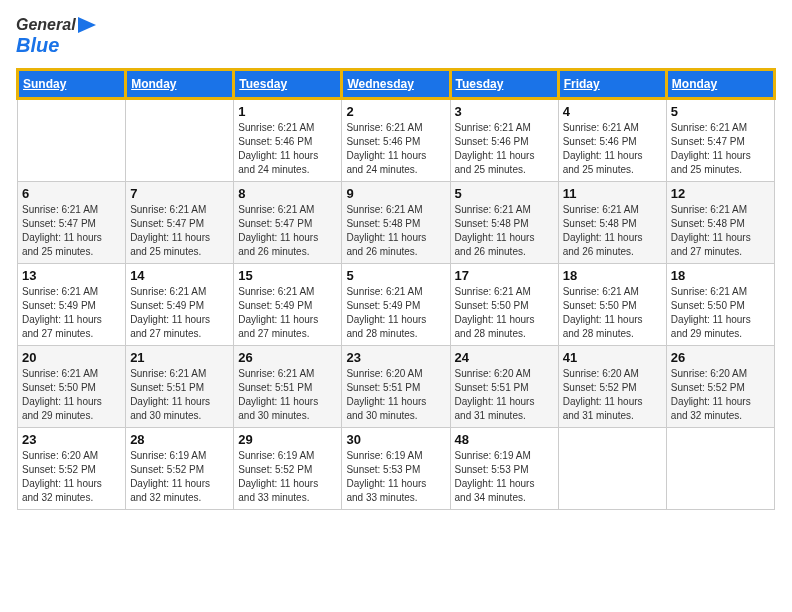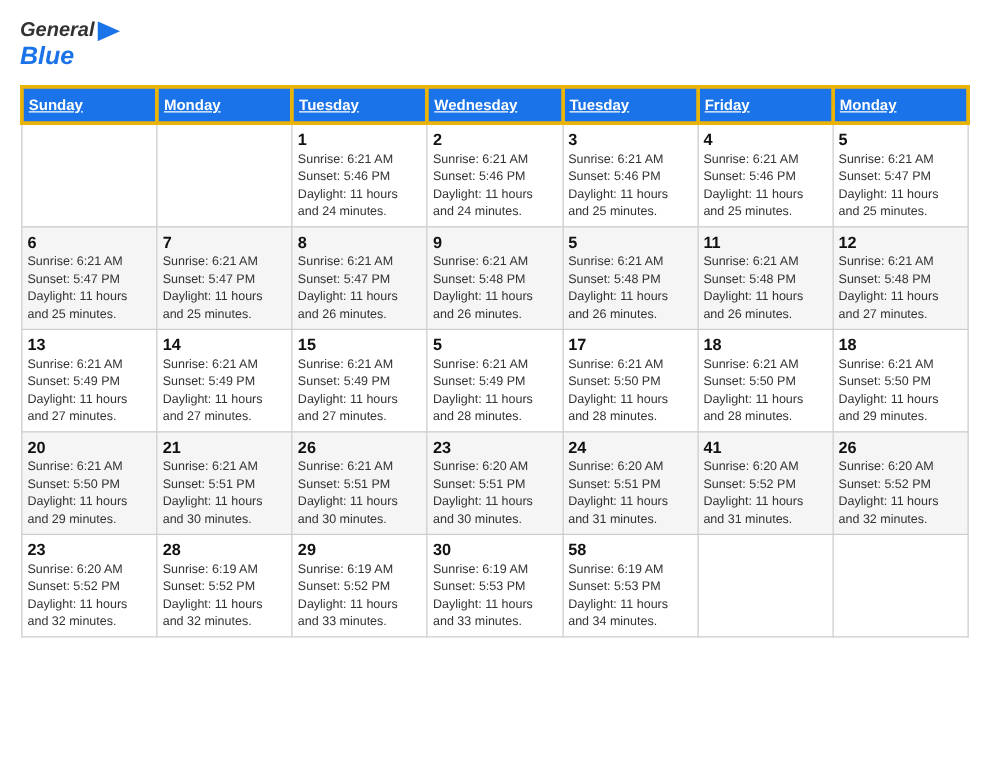--- a/index.html
+++ b/index.html
@@ -295,21 +295,21 @@
 Sunset: 5:52 PM
 Daylight: 11 hours and 33 minutes.</div>
         </td>
         <td>
           <div class="day-number">30</div>
           <div class="day-info">Sunrise: 6:19 AM
 Sunset: 5:53 PM
 Daylight: 11 hours and 33 minutes.</div>
         </td>
         <td>
-          <div class="day-number">58</div>
+          <div class="day-number">48</div>
           <div class="day-info">Sunrise: 6:19 AM
 Sunset: 5:53 PM
 Daylight: 11 hours and 34 minutes.</div>
         </td>
         <td class="empty-cell"></td>
         <td class="empty-cell"></td>
       </tr>
     </tbody>
 </table>
 

